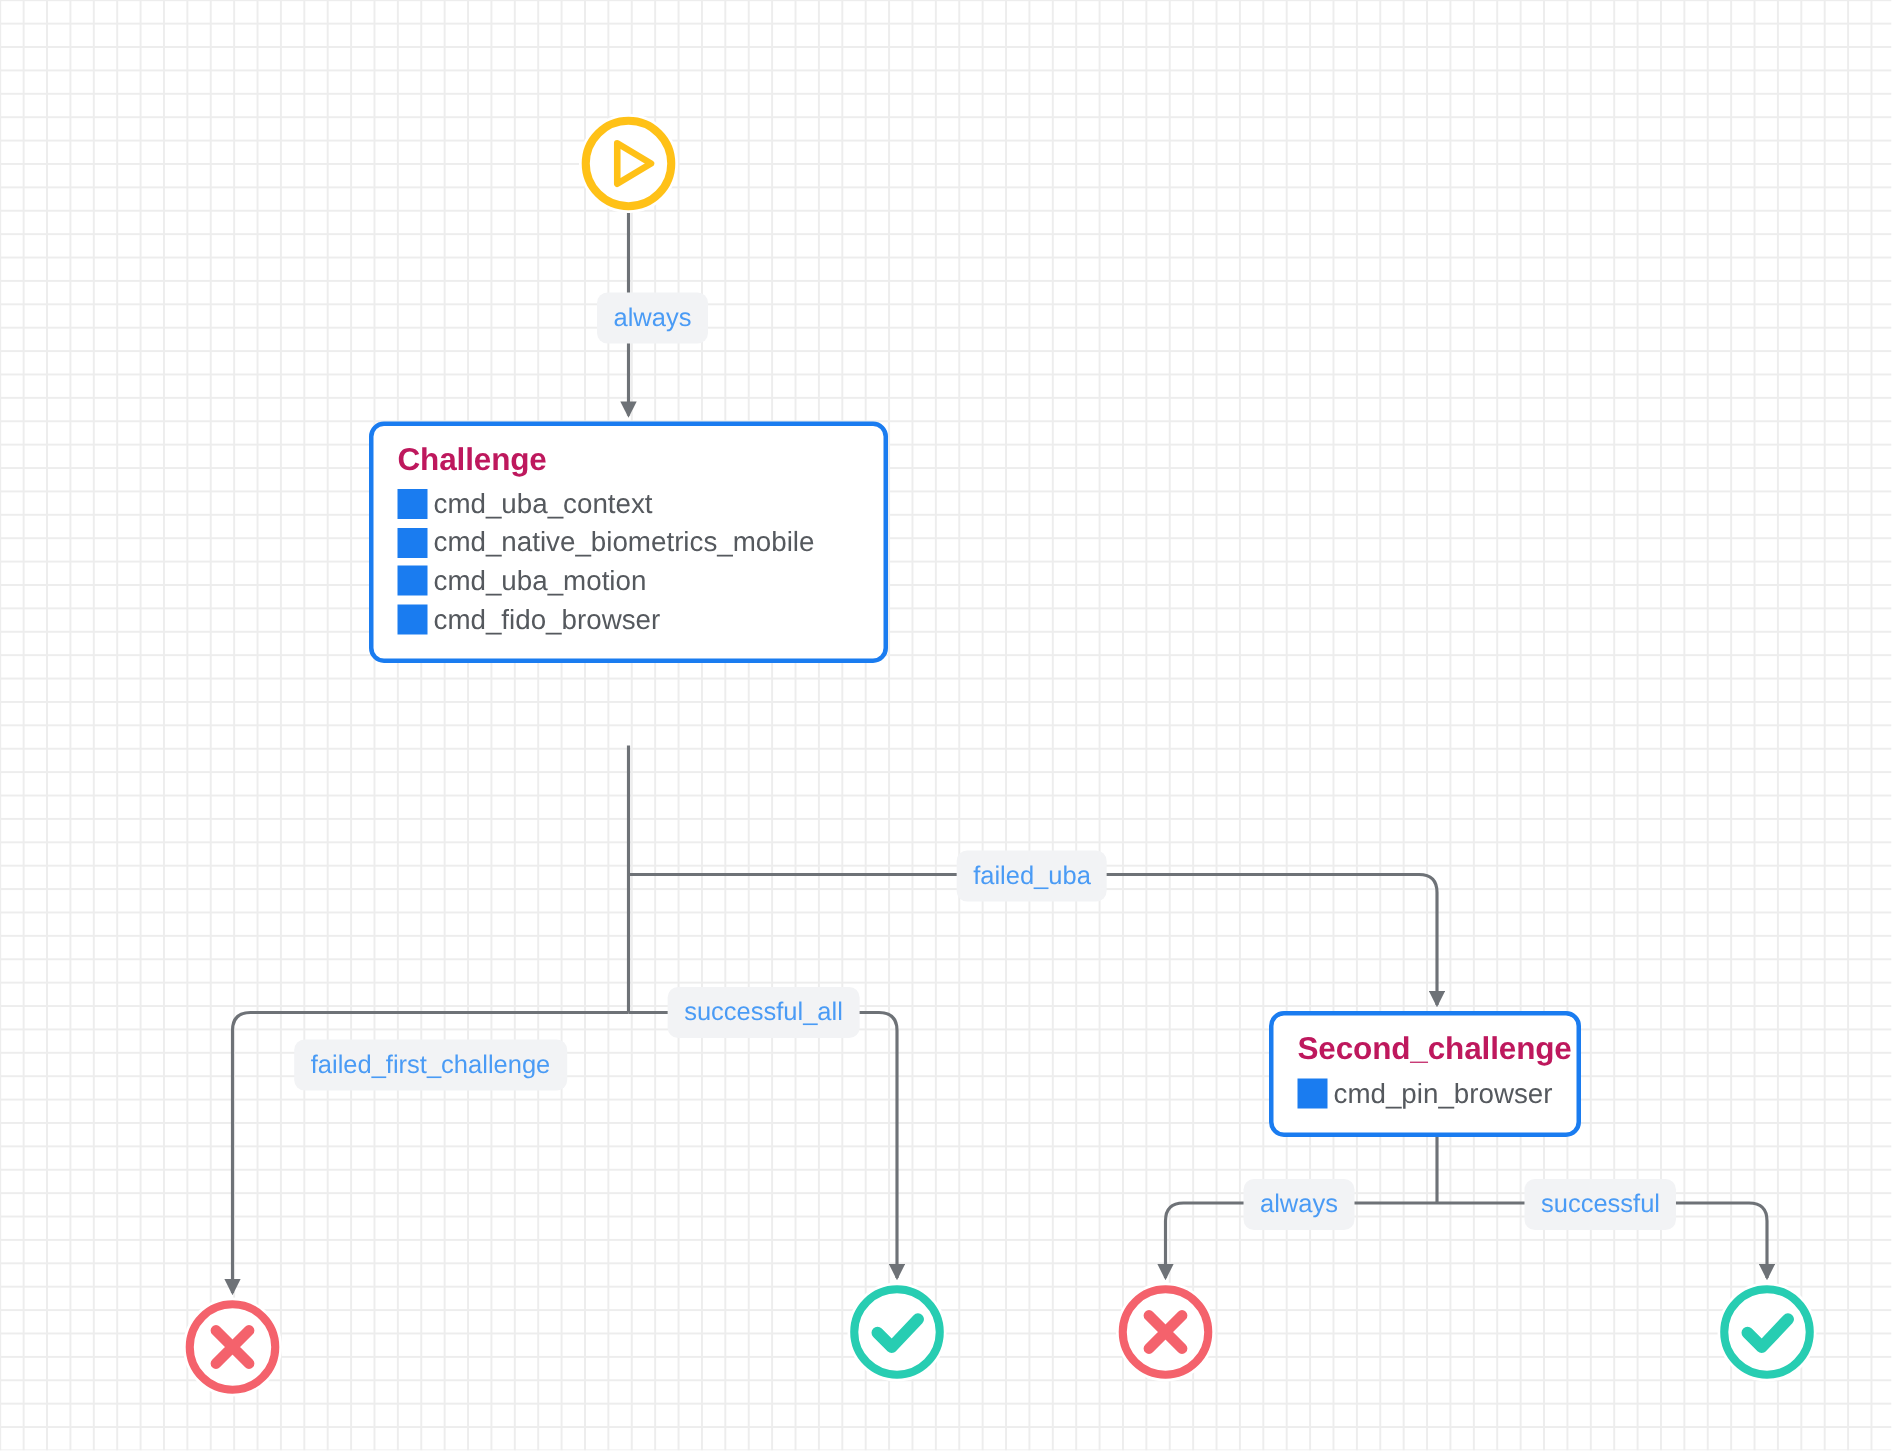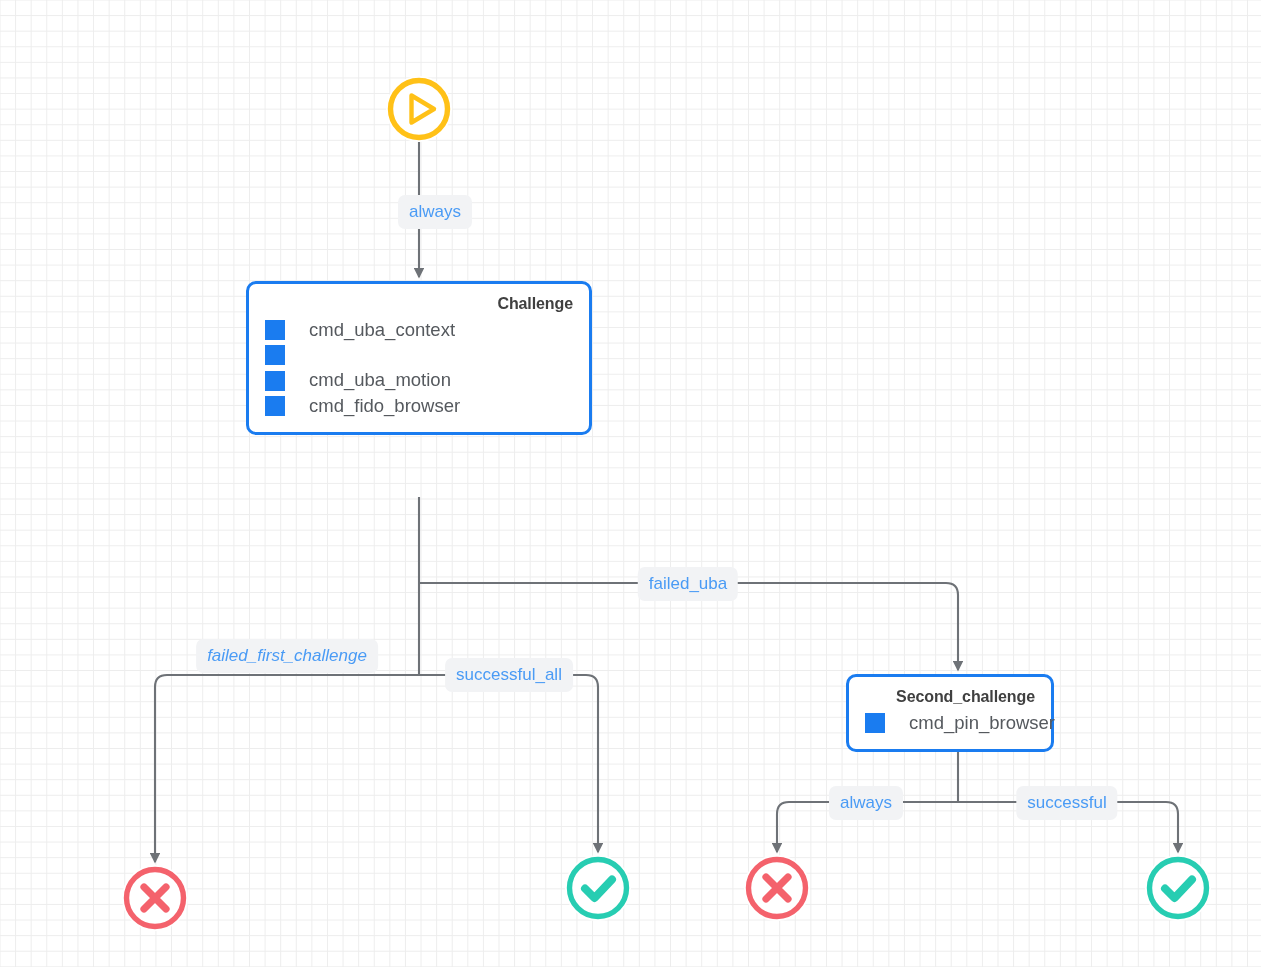--- a/index.html
+++ b/index.html
@@ -53,37 +53,37 @@
 
   
   .step-node {
     position: absolute;
     background: #ffffff;
     border: 3px solid #1a7cf0;
     border-radius: 10px;
     padding: 11px 16px 13px 16px;
   }
   .step-title {
-    text-align: right;
+    text-align: left;
     font-weight: bold;
-    font-size: 16px;
-    color: #404040;
+    font-size: 21px;
+    color: #be185d;
     letter-spacing: -0.1px;
     margin-bottom: 4px;
     white-space: nowrap;
   }
   .step-list {
     list-style: none;
     margin: 0;
     padding: 0;
   }
   .step-item {
     display: flex;
     align-items: center;
-    gap: 24px;
+    gap: 4px;
     padding: 2.5px 0;
     white-space: nowrap;
   }
   .item-swatch {
     width: 20px; height: 20px;
     background: #1a7cf0;
     flex: 0 0 20px;
   }
   .item-label {
     font-size: 18.5px;
@@ -132,21 +132,21 @@
       <path d="M 958 802 L 789 802 Q 777 802 777 814 L 777 852" marker-end="url(#arrow)"></path>
 
       <path d="M 958 802 L 1166 802 Q 1178 802 1178 814 L 1178 852" marker-end="url(#arrow)"></path>
     </g>
   </svg>
 
   <div class="edge-label" style="left:435px; top:212px;">always</div>
 
   <div class="edge-label" style="left:688px; top:584px;">failed_uba</div>
 
-  <div class="edge-label" style="left:287px; top:656px;font-style:italic;">failed_first_challenge</div>
+  <div class="edge-label" style="left:287px; top:710px;">failed_first_challenge</div>
 
   <div class="edge-label" style="left:509px; top:675px;">successful_all</div>
 
   <div class="edge-label" style="left:866px; top:803px;">always</div>
 
   <div class="edge-label" style="left:1067px; top:803px;text-align:center;">successful</div>
 
   <div class="start-node" style="left:386px; top:76px;">
     <svg width="66" height="66" viewBox="0 0 66 66">
       <circle cx="33" cy="33" r="28.5" fill="#ffffff" stroke="#ffc117" stroke-width="5.4"></circle>
@@ -156,20 +156,21 @@
 
   <div class="step-node" style="left:246px; top:281px; width:346px;">
     <div class="step-title">Challenge</div>
     <ul class="step-list">
       <li class="step-item">
         <span class="item-swatch"></span>
         <span class="item-label">cmd_uba_context</span>
       </li>
       <li class="step-item">
         <span class="item-swatch"></span>
+        <span class="item-label">cmd_native_biometrics_mobile</span>
       </li>
       <li class="step-item">
         <span class="item-swatch"></span>
         <span class="item-label">cmd_uba_motion</span>
       </li>
       <li class="step-item">
         <span class="item-swatch"></span>
         <span class="item-label">cmd_fido_browser</span>
       </li>
     </ul>

